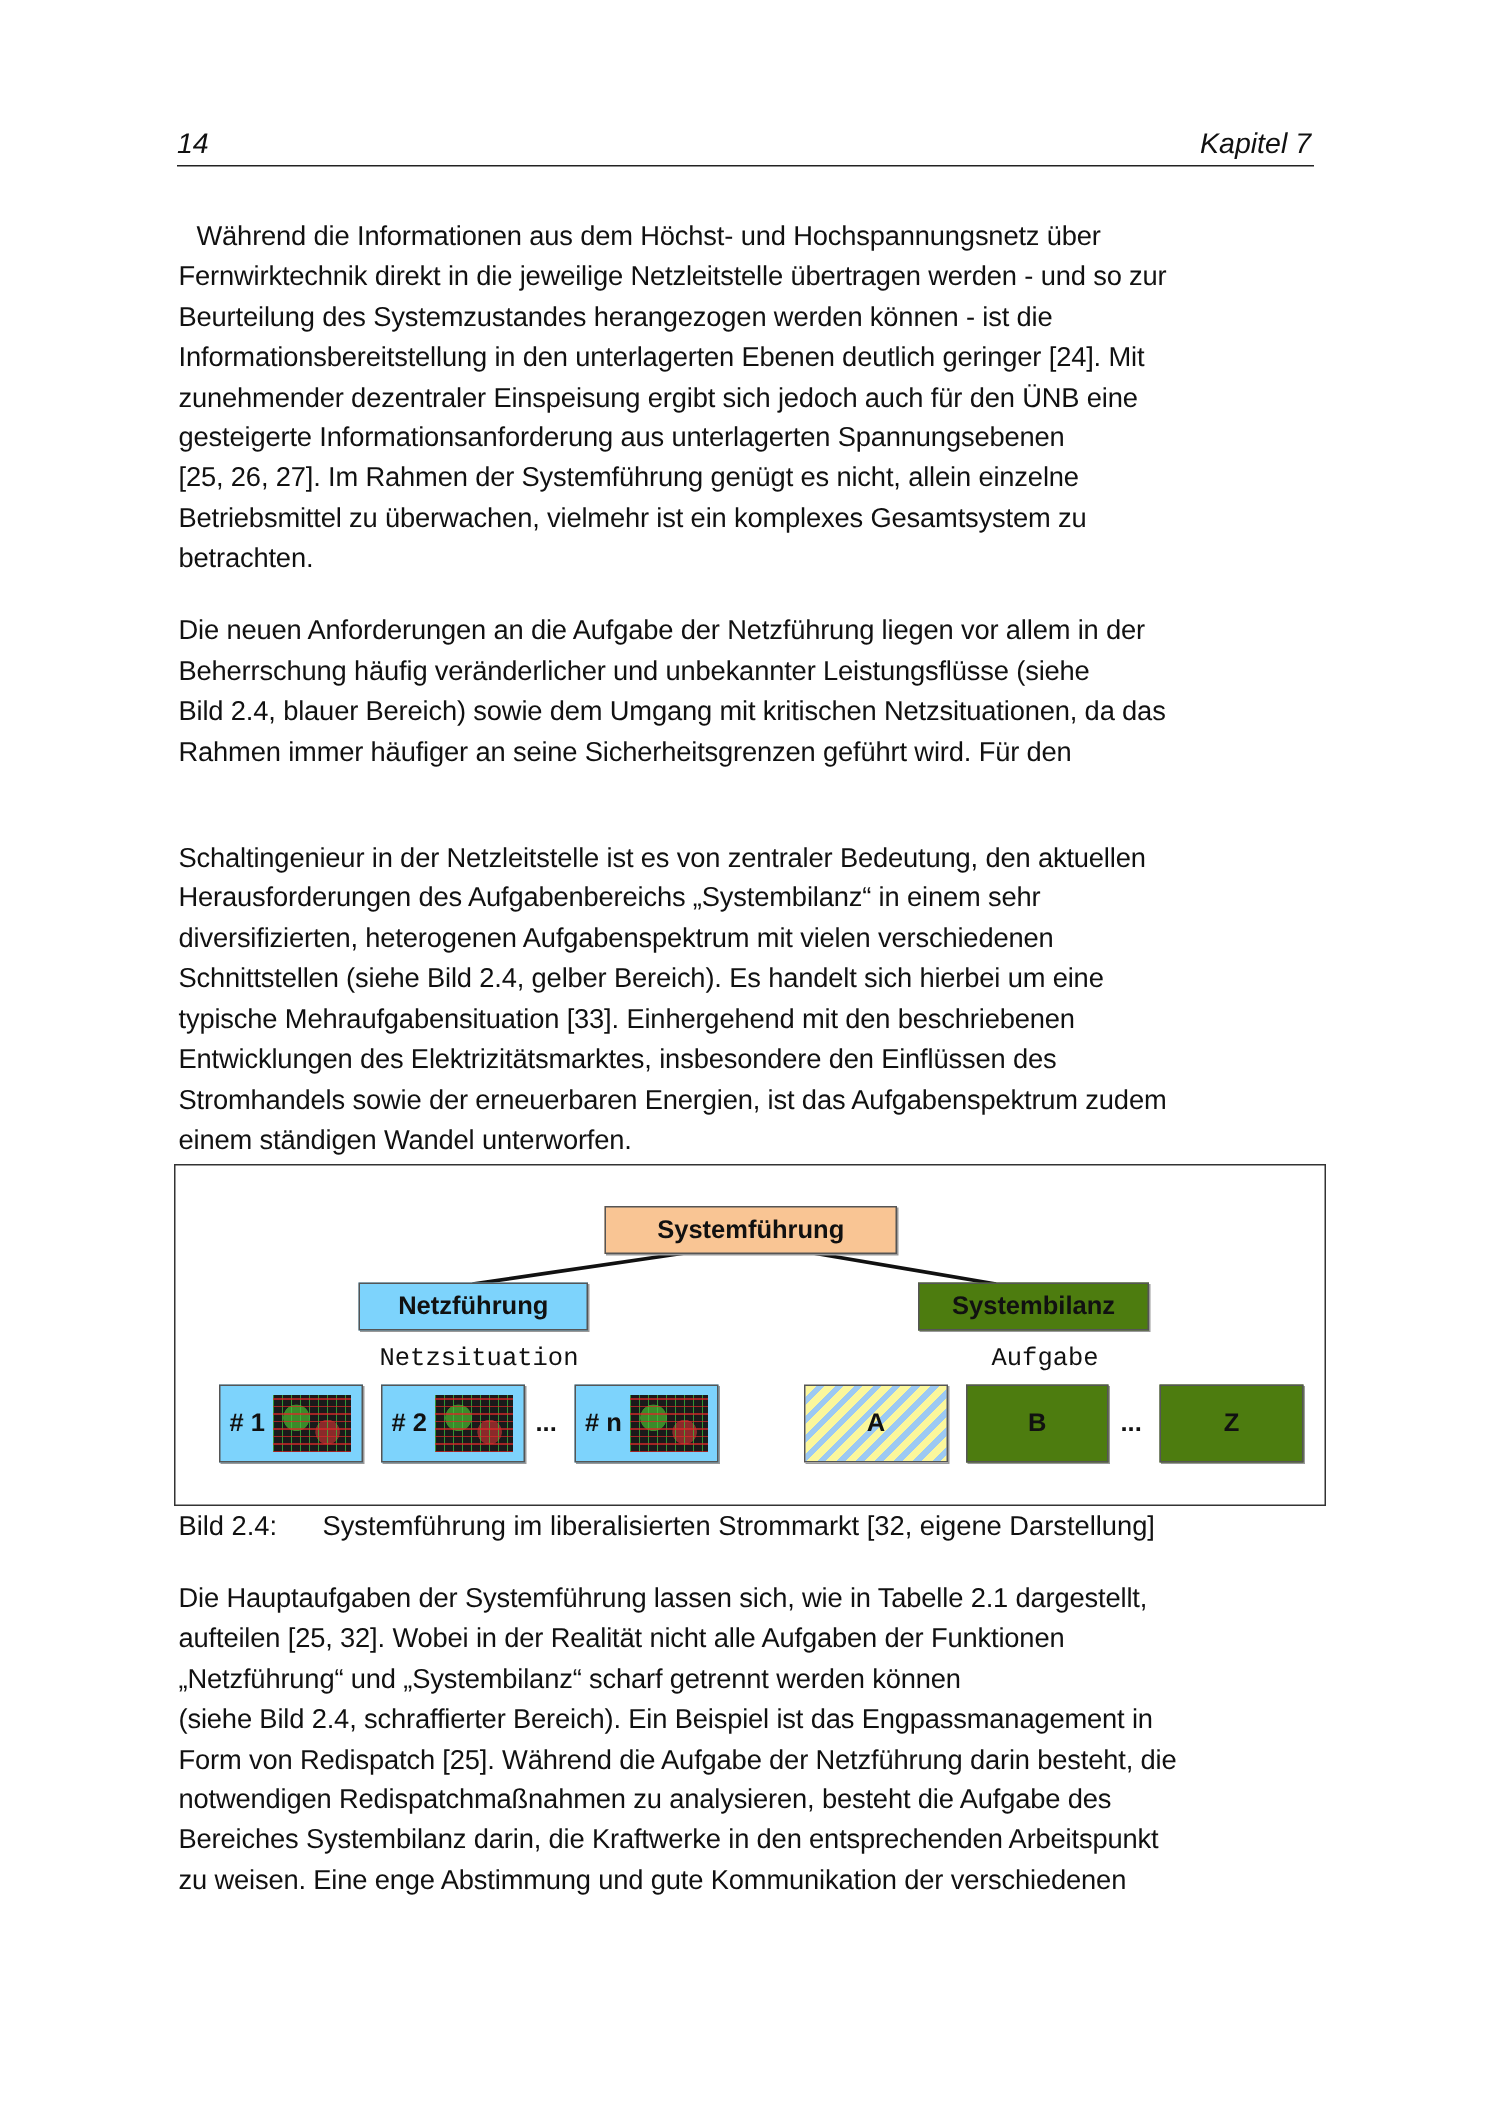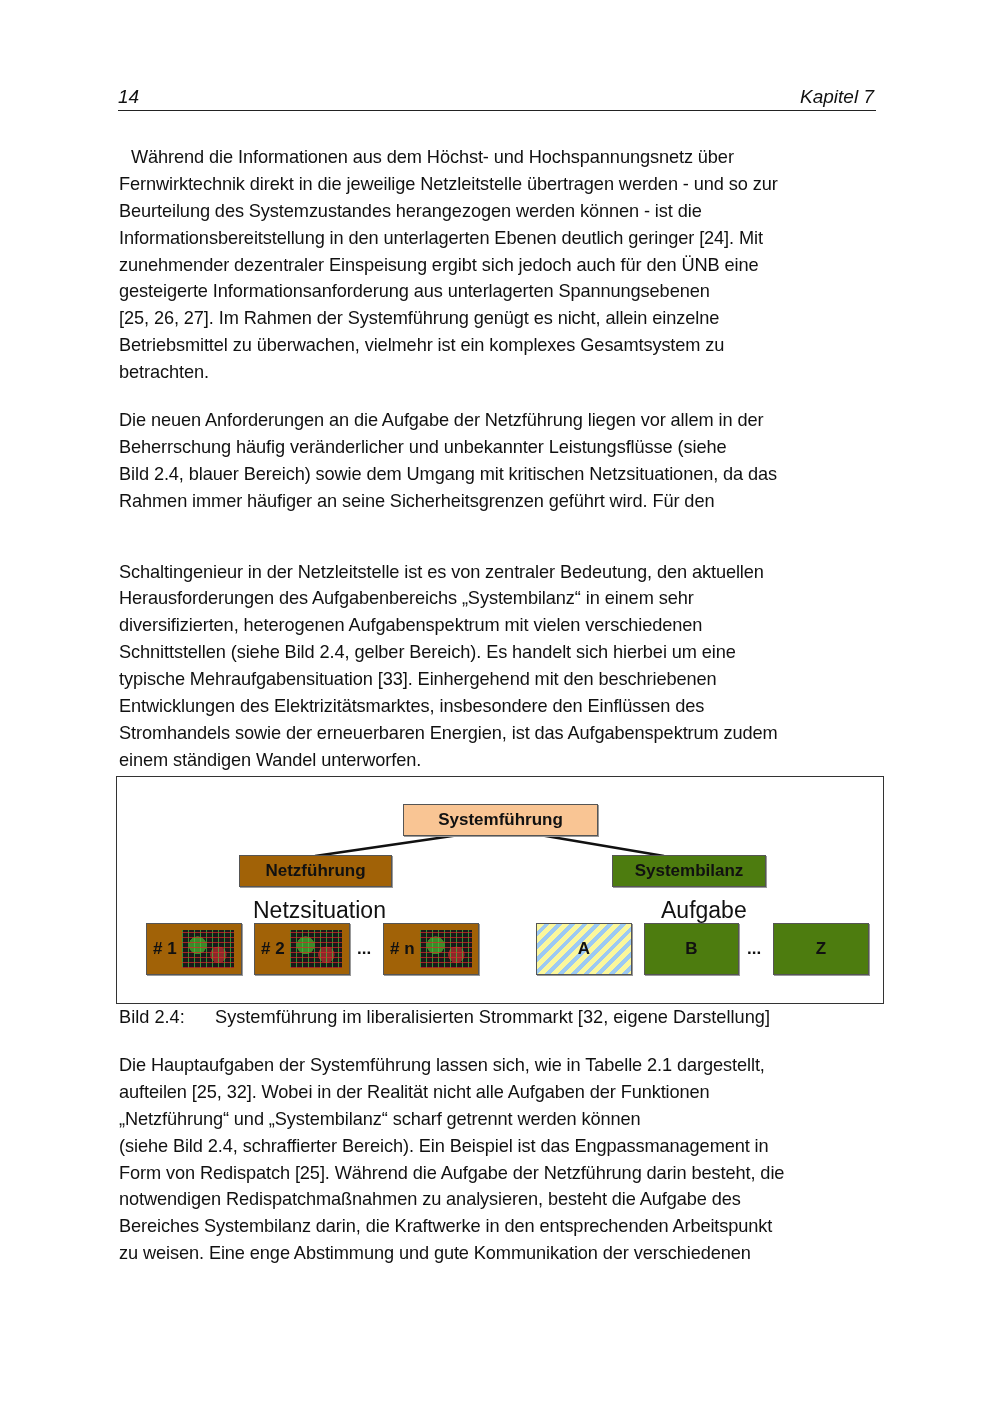--- a/index.html
+++ b/index.html
@@ -15,24 +15,24 @@
   .para .ln.last { text-align-last: left; }
   #p1 { top: 144px; }
   #p2 { top: 407px; }
   #p3 { top: 1052px; }
   .figure { position: absolute; left: 116px; top: 776px; width: 766px; height: 226px;
             border: 1.5px solid #333; background: #fff; }
   .box { position: absolute; border: 1px solid #555; font-weight: bold; font-size: 17px;
          display: flex; align-items: center; justify-content: center; box-sizing: border-box;
          box-shadow: 1px 1px 0 #999; }
   .orange { background: #f9c594; }
-  .blue { background: #a16207; align-items: center; }
+  .blue { background: #7dd3fc; align-items: center; }
   .yellow { background: #4d7c0f; }
   .hatch { background: repeating-linear-gradient(135deg, #fbf79c 0 5px, #9cc9f3 5px 9px); }
-  .lbl { position: absolute; font-size: 23px; }
+  .lbl { position: absolute; font-size: 17px; font-family: Liberation Mono, monospace; }
   .dots { position: absolute; font-size: 17px; font-weight: bold; }
   .netimg { width: 52px; height: 38px; margin-left: 5px;
             background:
               repeating-linear-gradient(0deg, rgba(220,40,40,0.7) 0 1px, transparent 1px 5px),
               repeating-linear-gradient(90deg, rgba(60,200,60,0.7) 0 1px, transparent 1px 6px),
               radial-gradient(circle at 30% 40%, #3c8a2a 0 20%, transparent 21%),
               radial-gradient(circle at 70% 65%, #8a2a2a 0 18%, transparent 19%),
               #1a1a1a; }
   .caption { position: absolute; left: 119px; top: 1007px; font-size: 18.2px; }
   .caption .num { display: inline-block; width: 96px; }

